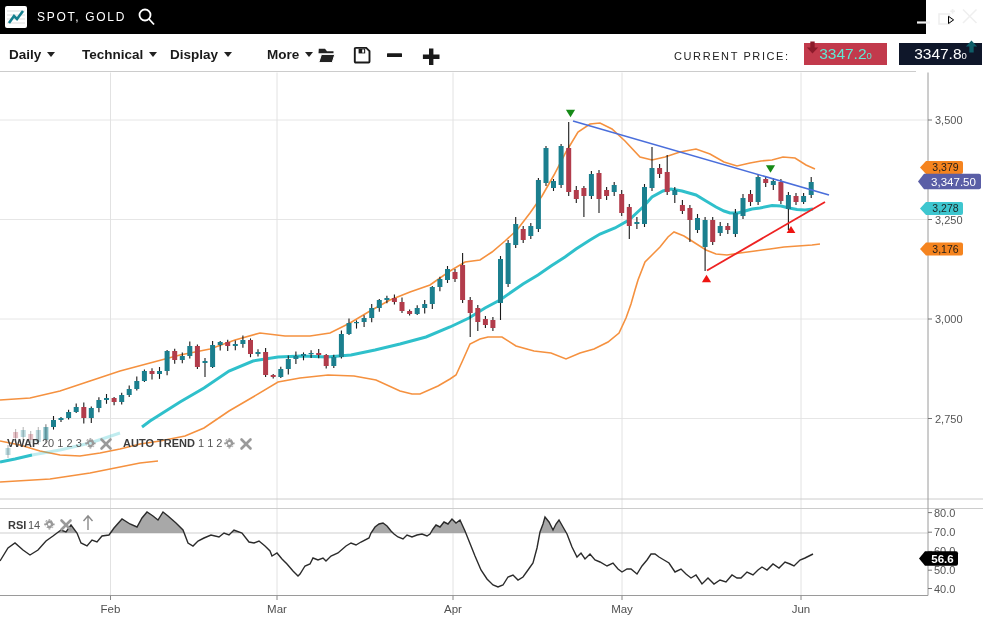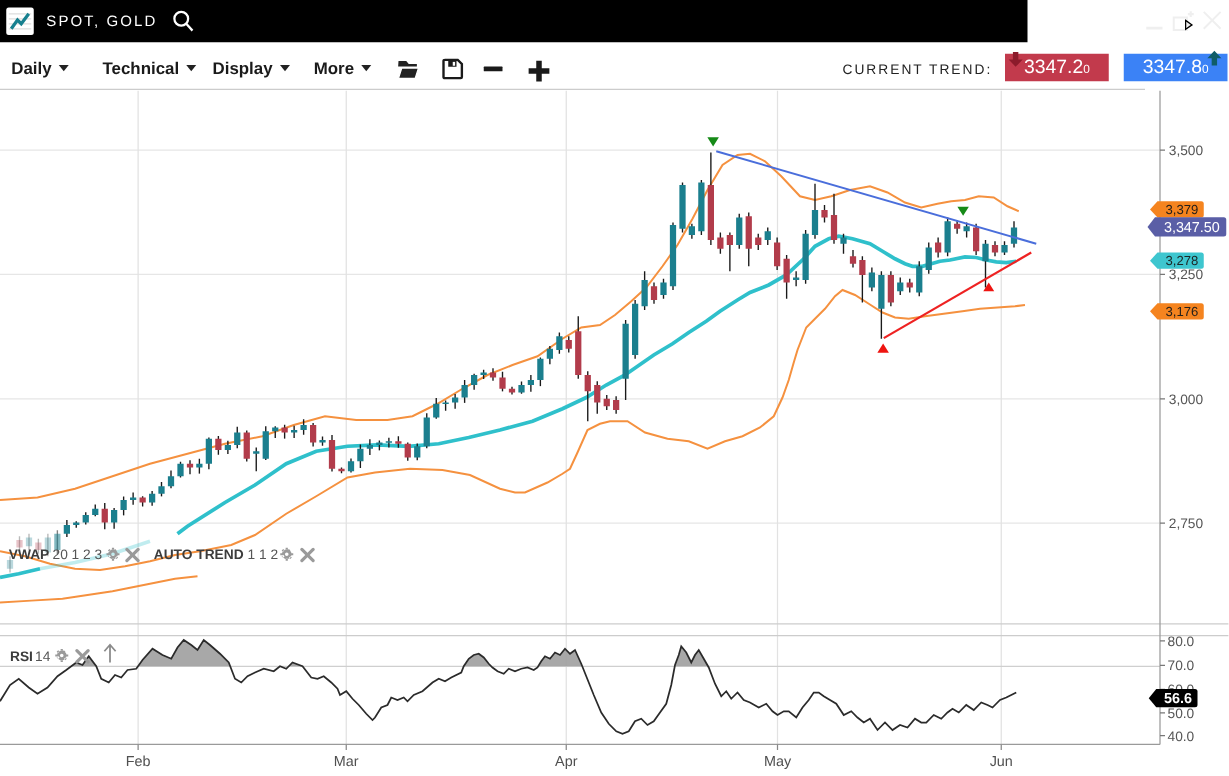--- a/index.html
+++ b/index.html
@@ -1,22 +1,22 @@
 <!DOCTYPE html>
 <html><head><meta charset="utf-8"><style>
 *{margin:0;padding:0;box-sizing:border-box}
 body{width:983px;height:621px;font-family:"Liberation Sans",sans-serif;overflow:hidden;background:#fff;position:relative}
-.titlebar{position:absolute;left:0;top:0;width:822px;height:34px;background:#000;color:#fff}
+.titlebar{position:absolute;left:0;top:0;width:926px;height:34px;background:#000;color:#fff}
 .logo{position:absolute;left:5px;top:6px;width:22px;height:22px;background:#fff;border-radius:2px}
 .tname{position:absolute;left:37px;top:10px;font-size:12px;letter-spacing:1.7px;color:#fff}
 .toolbar{position:absolute;left:0;top:34px;width:916px;height:38px;background:#fff;border-bottom:1px solid #ccc}
 .menu{position:absolute;top:13px;font-size:13.5px;font-weight:bold;color:#1a1a1a}
 .caret{display:inline-block;width:0;height:0;border-left:4.5px solid transparent;border-right:4.5px solid transparent;border-top:5px solid #222;margin-left:6px;vertical-align:middle;margin-bottom:2px}
 .cp{position:absolute;top:16px;left:674px;font-size:11px;letter-spacing:1.6px;color:#222}
-.pbox{position:absolute;top:9px;width:83px;height:22px;color:#ffffff;font-size:15.5px;text-align:center;line-height:22px}
+.pbox{position:absolute;top:9px;width:83px;height:22px;color:#5eead4;font-size:15.5px;text-align:center;line-height:22px}
 </style></head><body>
 <div class="titlebar">
  <div class="logo"><svg width="22" height="22" viewBox="0 0 22 22">
   <g stroke="#ddd" stroke-width="1">
           <line x1="2" y1="5" x2="20" y2="5"></line>
           <line x1="2" y1="9" x2="20" y2="9"></line>
           <line x1="2" y1="13" x2="20" y2="13"></line>
           <line x1="2" y1="17" x2="20" y2="17"></line>
         </g>
   <polyline points="4,17 9,10 12,13 18,5" fill="none" stroke="#17808f" stroke-width="2.6"></polyline>
@@ -39,35 +39,35 @@
   <g stroke="#efefef" stroke-width="1.6">
         <line x1="55" y1="3.5" x2="68.5" y2="17"></line>
         <line x1="68.5" y1="3.5" x2="55" y2="17"></line>
       </g>
     </svg>
 </div>
 <div class="toolbar">
  <div class="menu" style="left:9px">Daily<span class="caret"></span></div>
  <div class="menu" style="left:82px">Technical<span class="caret"></span></div>
  <div class="menu" style="left:170px">Display<span class="caret"></span></div>
- <div class="menu" style="left:251px">More<span class="caret"></span></div>
+ <div class="menu" style="left:267px">More<span class="caret"></span></div>
  <svg width="130" height="20" viewBox="0 0 130 20" style="position:absolute;left:318px;top:12px">
   <path d="M0.8 2.8 h6.2 l2 2.4 h6.5 v2 h-15 z" fill="#222"></path>
   <path d="M0.8 16.6 l2.6-8.2 h13.4 l-2.6 8.2 z" fill="#222" stroke="#fff" stroke-width="1"></path>
   <g transform="translate(36,1)">
         <path d="M1.6 0.9 h10.6 l3.3 3.3 v10.4 a0.9 0.9 0 0 1-0.9 0.9 h-12.9 a0.9 0.9 0 0 1-0.9-0.9 v-12.8 a0.9 0.9 0 0 1 0.9-0.9z" fill="#fff" stroke="#1a1a1a" stroke-width="1.9"></path>
         <rect x="4.6" y="1.8" width="6.6" height="4.6" fill="#1a1a1a"></rect>
         <rect x="8.2" y="2.5" width="1.9" height="3.1" fill="#fff"></rect>
       </g>
   <rect x="69" y="7.2" width="15" height="3.8" rx="0.5" fill="#1a1a1a"></rect>
   <path d="M111 2.5 h4.4 v6.1 h6.1 v4.4 h-6.1 v6.1 h-4.4 v-6.1 h-6.1 v-4.4 h6.1 z" fill="#1a1a1a"></path>
  </svg>
- <div class="cp">CURRENT TREND:</div>
+ <div class="cp">CURRENT PRICE:</div>
  <div class="pbox" style="left:804px;background:#c23a4c">3347.2<span style="font-size:9.5px">0</span></div>
- <div class="pbox" style="left:899px;background:#3b82f6;color:#fff">3347.8<span style="font-size:9.5px">0</span></div>
+ <div class="pbox" style="left:899px;background:#0f172a;color:#fff">3347.8<span style="font-size:9.5px">0</span></div>
  <svg width="13" height="13" viewBox="0 0 12 12" style="position:absolute;left:806px;top:7px">
       <path d="M4 0.5 h4 v5.5 h3.2 L6 11.5 L0.8 6 h3.2z" fill="#8c1b2b"></path>
     </svg>
  <svg width="13" height="13" viewBox="0 0 12 12" style="position:absolute;left:965px;top:6px">
       <path d="M4 11.5 h4 V6 h3.2 L6 0.5 L0.8 6 h3.2z" fill="#0f5d68"></path>
     </svg>
 </div>
 <svg width="983" height="621" viewBox="0 0 983 621" font-family="Liberation Sans, sans-serif" style="position:absolute;left:0;top:0">
 <line x1="0" y1="120" x2="928" y2="120" stroke="#e6e6e6" stroke-width="1"></line>
     <line x1="0" y1="219.5" x2="928" y2="219.5" stroke="#e6e6e6" stroke-width="1"></line>

